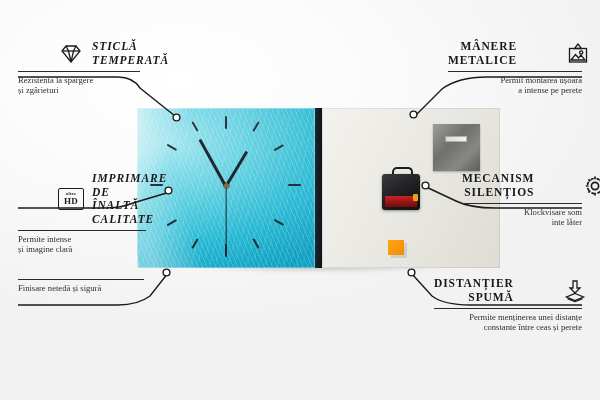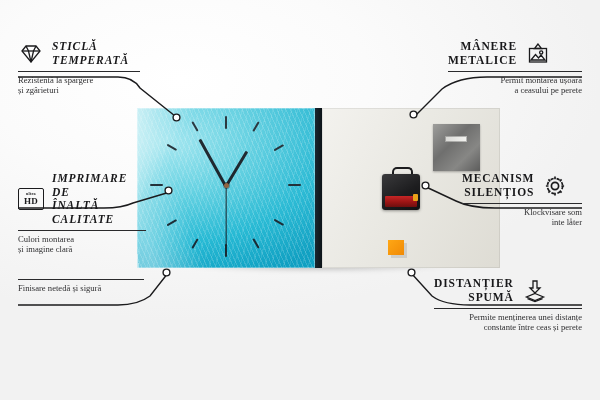--- a/index.html
+++ b/index.html
@@ -101,21 +101,21 @@
   .co-sub{
     font-size:8.6px;line-height:10.4px;color:#2f2f31;margin-top:3px;white-space:pre-line;
   }
   .left .co-head{justify-content:flex-start;}
   .left .co-title{text-align:left;font-style:italic;}
   .left .co-sub{text-align:left;}
   .right .co-head{justify-content:flex-start;}
   .right .co-title{text-align:right;}
   .right .co-sub{text-align:right;}
 
-  .ico{flex:0 0 auto;width:26px;height:24px;color:#1b1b1d;}
+  .ico{flex:0 0 auto;width:26px;height:24px;color:#1b1b1d;margin-left:40px;}
   .ico svg{display:block;width:100%;height:100%;}
   .hd-badge{
     width:24px;height:20px;border:1.5px solid #1b1b1d;border-radius:2px;
     display:flex;flex-direction:column;align-items:center;justify-content:center;
     line-height:1;
   }
   .hd-badge .u{font-size:4.2px;letter-spacing:.2px;font-weight:bold;}
   .hd-badge .h{font-size:9px;font-weight:bold;letter-spacing:.2px;}
 
   #wires{position:absolute;left:0;top:0;width:600px;height:400px;pointer-events:none;}
@@ -205,21 +205,21 @@
   <div class="callout left" style="left:18px;top:172px;width:128px;">
     <div class="co-head">
       <span class="ico hd-badge">
         <span class="u">ultra</span>
         <span class="h">HD</span>
       </span>
       <span class="co-title">IMPRIMARE DE
 ÎNALTĂ CALITATE</span>
     </div>
     <div class="co-rule"></div>
-    <div class="co-sub">Culori montarea
+    <div class="co-sub">Permite intense
 și imagine clară</div>
   </div>
 
   <div class="callout left" style="left:18px;top:275px;width:126px;">
     <div class="co-rule"></div>
     <div class="co-sub">Finisare netedă și sigură</div>
   </div>
 
   <div class="callout right" style="left:448px;top:40px;width:134px;">
     <div class="co-head">
@@ -231,21 +231,21 @@
           <path d="M13 2 L9.5 6.5 H16.5 Z"></path>
               <rect x="4.5" y="6.5" width="17" height="13.5"></rect>
           <path d="M6 18 L10.5 12.5 L13.5 16 L16 13 L20 18 Z"></path>
               <circle cx="16.2" cy="10.4" r="1.6"></circle>
             </g>
           </svg>
       </span>
     </div>
     <div class="co-rule"></div>
     <div class="co-sub">Permit montarea ușoară
-a ceasului pe perete</div>
+a intense pe perete</div>
   </div>
 
   <div class="callout right" style="left:434px;top:277px;width:148px;">
     <div class="co-head">
       <span class="co-title">DISTANȚIER
 SPUMĂ</span>
       <span class="ico">
         <svg viewBox="0 0 26 24">
             <g fill="none" stroke="currentColor" stroke-width="1.3">
           <path d="M11 2 h4 v7 h3 l-5 5 l-5 -5 h3 Z"></path>

